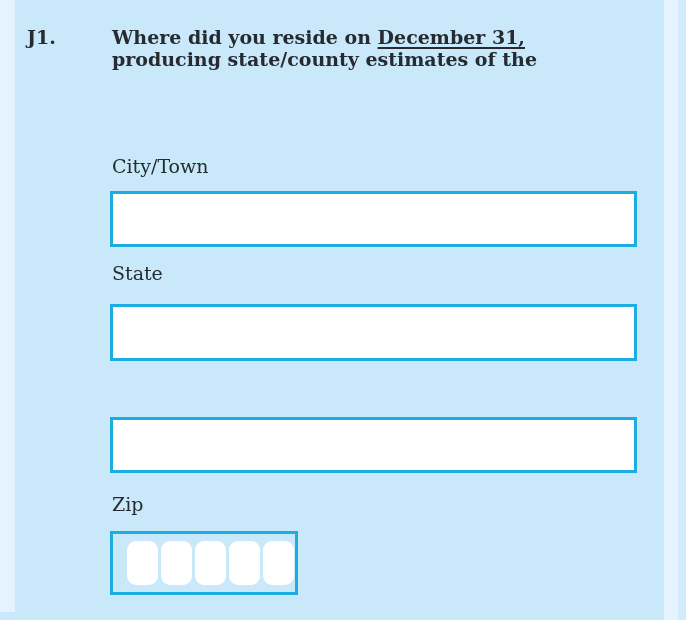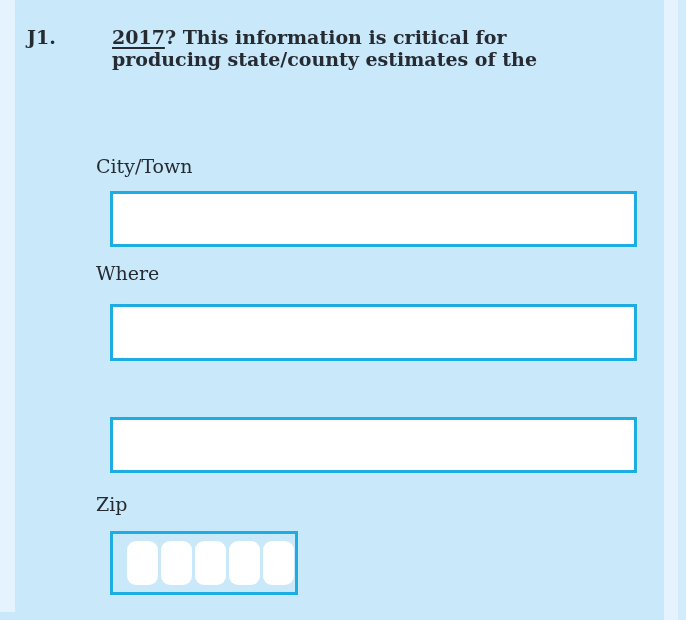--- a/index.html
+++ b/index.html
@@ -28,21 +28,21 @@
   .qtext{
     position:absolute;left:112px;top:26px;width:470px;
     font-size:19px;font-weight:bold;line-height:22px;color:var(--text,#262a31);
   }
   .qtext .underlined{
     text-decoration:underline;
     text-decoration-thickness:2px;
     text-underline-offset:3px;
   }
   .field-label{
-    position:absolute;left:96px;
+    position:absolute;left:112px;
     font-size:19px;color:var(--text,#262a31);
   }
   .text-input{
     position:absolute;left:110px;width:527px;height:56px;
     box-sizing:border-box;
     background:var(--field-bg,#ffffff);
     border:3px solid var(--field-border,#1dade3);
     font-family:"DejaVu Serif","Liberation Serif",serif;
     font-size:18px;color:var(--text,#262a31);
     padding:4px 8px;outline:none;border-radius:0;
@@ -63,28 +63,28 @@
 <body>
 
 <div class="canvas">
 
   <div class="strip-left"></div>
   <div class="strip-right-light"></div>
   <div class="strip-right-edge"></div>
 
   <div class="qnum">J1.</div>
   <div class="qtext">
-      <div><span class="underlined">2017</span><span>? This information is critical for</span></div>
+      <div><span>Where did you reside on </span><span class="underlined">December 31,</span></div>
       <div><span>producing state/county estimates of the</span></div>
     </div>
 
   <div class="field-label" style="top:155px">City/Town</div>
   <input class="text-input" style="top: 191px;" type="text" aria-label="City/Town" value="">
 
-  <div class="field-label" style="top:262px">Where</div>
+  <div class="field-label" style="top:262px">State</div>
   <input class="text-input" style="top: 304px; height: 57px;" type="text" aria-label="County" value="">
 
   <input class="text-input" style="top: 417px;" type="text" aria-label="State (or country if not U.S.A.)" value="">
 
   <div class="field-label" style="top:493px">Zip</div>
   <div class="zip-box">
       <div class="zip-cell"></div>
       <div class="zip-cell"></div>
       <div class="zip-cell"></div>
       <div class="zip-cell"></div>

